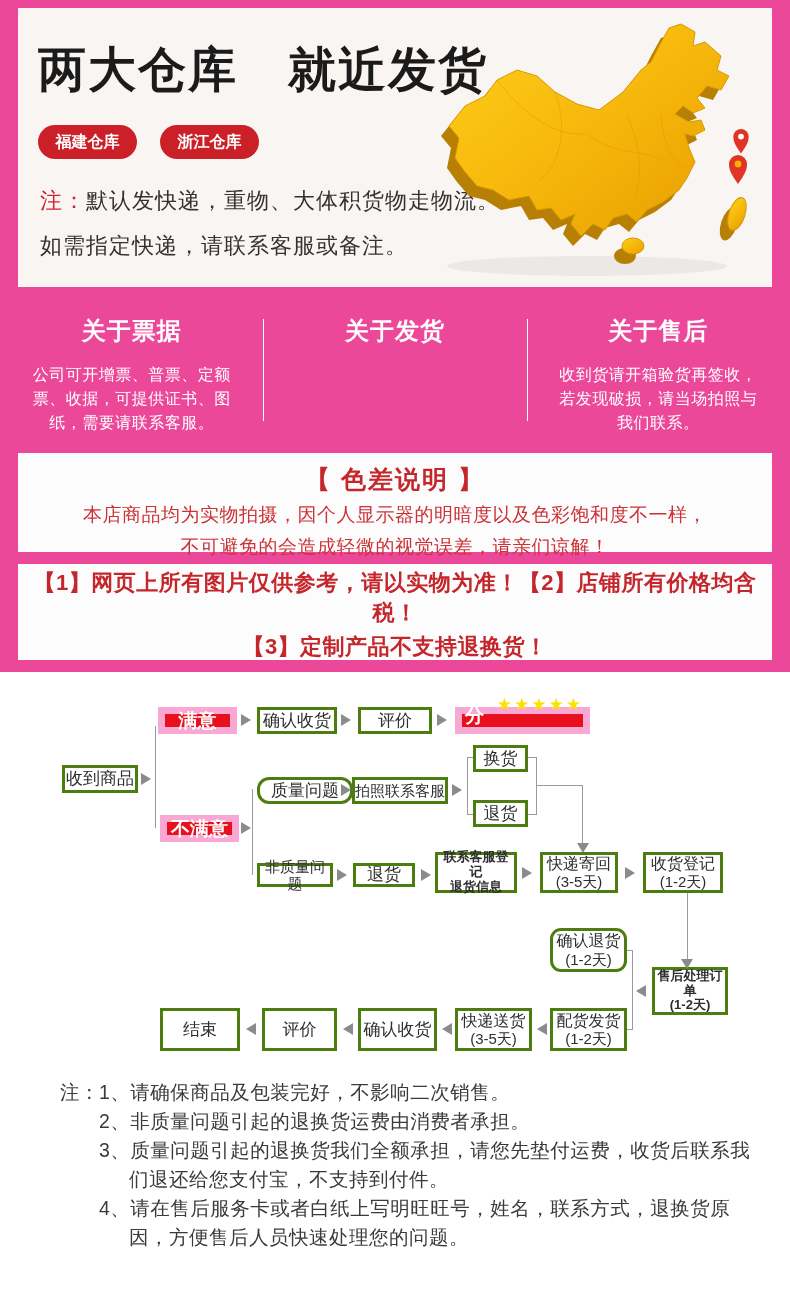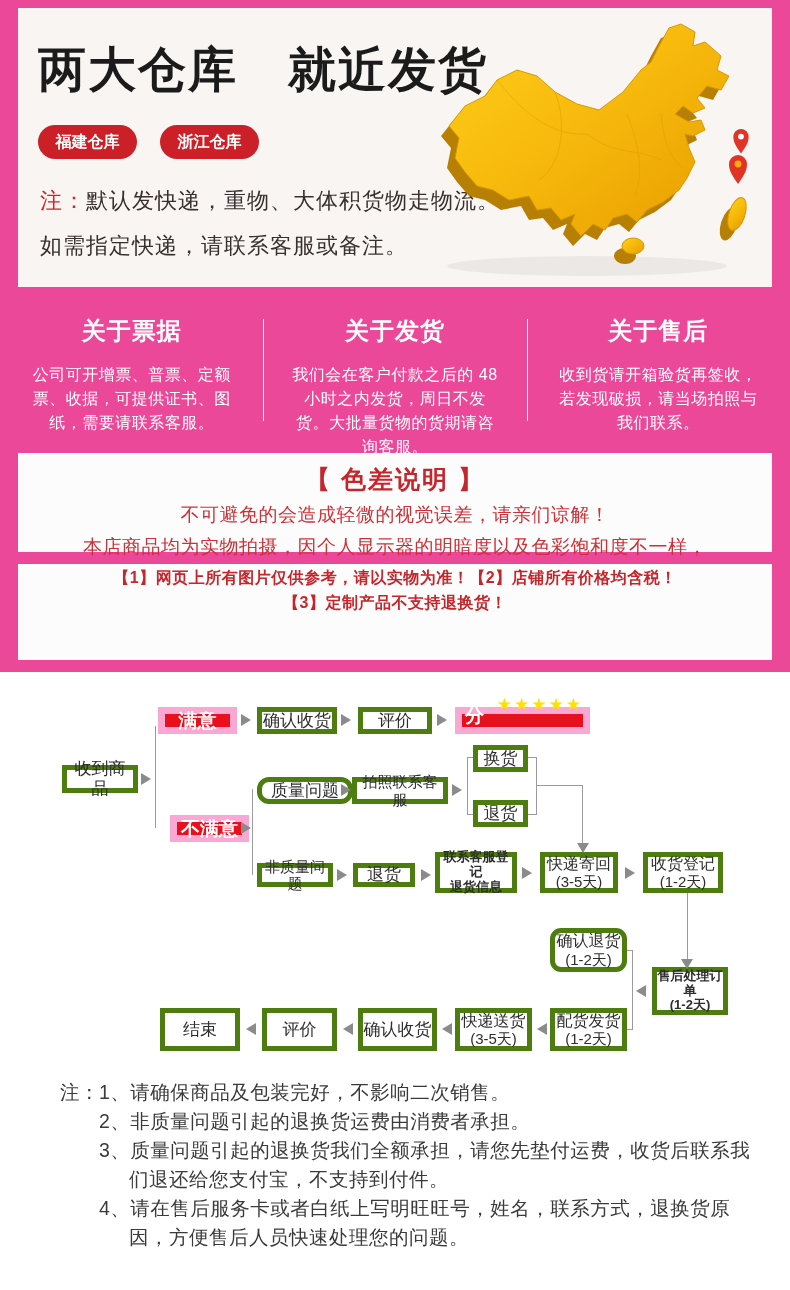--- a/index.html
+++ b/index.html
@@ -29,25 +29,25 @@
   .col-divider { position:absolute; top:32px; width:1px; height:102px; background:#ffffff; }
   .divider-1 { left:263px; } .divider-2 { left:527px; }
 
   
   .white-box { position:absolute; left:18px; width:754px; background:#fdfcfc; text-align:center; }
   .color-note { top:453px; height:99px; }
   .cn-title { margin-top:10px; font-size:25px; font-weight:bold; color:#c4262c; letter-spacing:2px; }
   .cn-line { font-size:19px; color:#ca3238; margin-top:6px; letter-spacing:0.5px; }
   .special-note { top:564px; height:96px; }
   .sp-title { margin-top:7px; font-size:29px; font-weight:900; color:#c4262c; letter-spacing:7px; }
-  .sp-line { font-size:16px; color:#c4262c; margin-top:4px; font-weight:bold; letter-spacing:0.5px; }
+  .sp-line { font-size:22px; color:#c4262c; margin-top:4px; font-weight:bold; letter-spacing:0.5px; }
 
   
   .flow { position:absolute; left:0; top:672px; width:790px; height:406px; background:#fff; }
-  .fb { position:absolute; border:5px solid #4d7c0f; background:#fff; color:#2e2e2e; display:flex;
+  .fb { position:absolute; border:3px solid #4d7c0f; background:#fff; color:#2e2e2e; display:flex;
         flex-direction:column; align-items:center; justify-content:center; text-align:center;
         font-size:17px; line-height:1.15; }
   .fb.red { background:#e8101c; border:7px solid #f9a8d4; color:#fff; font-weight:bold; font-size:19px; }
   .fb .sub { font-size:15px; }
   .fb.small { font-size:15px; }
   .fb.tiny { font-size:13px; font-weight:bold; }
   .score { font-size:19px; font-weight:bold; margin-right:10px; }
   .stars { color:#ffe100; font-size:17px; letter-spacing:2px; }
   .fivestar-inner { display:flex; flex-direction:row; align-items:center; }
   .vline,.hline { position:absolute; background:#9b9b9b; }
@@ -119,55 +119,54 @@
       </svg>
     </div>
 
     <div class="info-cols">
       <div class="info-col">
         <div class="info-title">关于票据</div>
         <div class="info-body">公司可开增票、普票、定额票、收据，可提供证书、图纸，需要请联系客服。</div>
       </div>
       <div class="info-col">
         <div class="info-title">关于发货</div>
-        <div class="info-body">我们会在客户付款之后的 48 小时之内发货，周日不发货。大批量货物的货期请咨询客服。</div>
       </div>
       <div class="info-col">
         <div class="info-title">关于售后</div>
         <div class="info-body">收到货请开箱验货再签收，若发现破损，请当场拍照与我们联系。</div>
       </div>
       <div class="col-divider divider-1"></div>
       <div class="col-divider divider-2"></div>
     </div>
 
     <div class="white-box color-note">
       <div class="cn-title">【 色差说明 】</div>
+      <div class="cn-line">本店商品均为实物拍摄，因个人显示器的明暗度以及色彩饱和度不一样，</div>
       <div class="cn-line">不可避免的会造成轻微的视觉误差，请亲们谅解！</div>
-      <div class="cn-line">本店商品均为实物拍摄，因个人显示器的明暗度以及色彩饱和度不一样，</div>
     </div>
 
     <div class="white-box special-note">
       <div class="sp-line">【1】网页上所有图片仅供参考，请以实物为准！【2】店铺所有价格均含税！</div>
       <div class="sp-line">【3】定制产品不支持退换货！</div>
     </div>
   </div>
 
   <div class="flow">
 
     <div class="fb" style="left:62px;top:93px;width:76px;height:28px;">收到商品</div>
     <div class="fb red" style="left:158px;top:35px;width:79px;height:27px;">满意</div>
     <div class="fb" style="left:257px;top:35px;width:80px;height:27px;">确认收货</div>
     <div class="fb" style="left:358px;top:35px;width:74px;height:27px;">评价</div>
     <div class="fb red" style="left:455px;top:35px;width:135px;height:27px;justify-content:flex-end;">
       <div class="fivestar-inner">
         <span class="score">5分</span>
         <span class="stars">★★★★★</span>
       </div>
     </div>
-    <div class="fb red" style="left:170px;top:143px;width:79px;height:27px;">不满意</div>
+    <div class="fb red" style="left:160px;top:143px;width:79px;height:27px;">不满意</div>
     <div class="fb" style="left:257px;top:105px;width:96px;height:27px;border-radius:12px;">质量问题</div>
     <div class="fb small" style="left:352px;top:105px;width:96px;height:27px;">拍照联系客服</div>
     <div class="fb" style="left:473px;top:73px;width:55px;height:27px;">换货</div>
     <div class="fb" style="left:473px;top:128px;width:55px;height:27px;">退货</div>
 
     <div class="fb small" style="left:257px;top:191px;width:76px;height:24px;">非质量问题</div>
     <div class="fb" style="left:353px;top:191px;width:62px;height:24px;">退货</div>
     <div class="fb tiny" style="left:435px;top:180px;width:82px;height:41px;">
       <span>联系客服登记</span>
       <span>退货信息</span>

